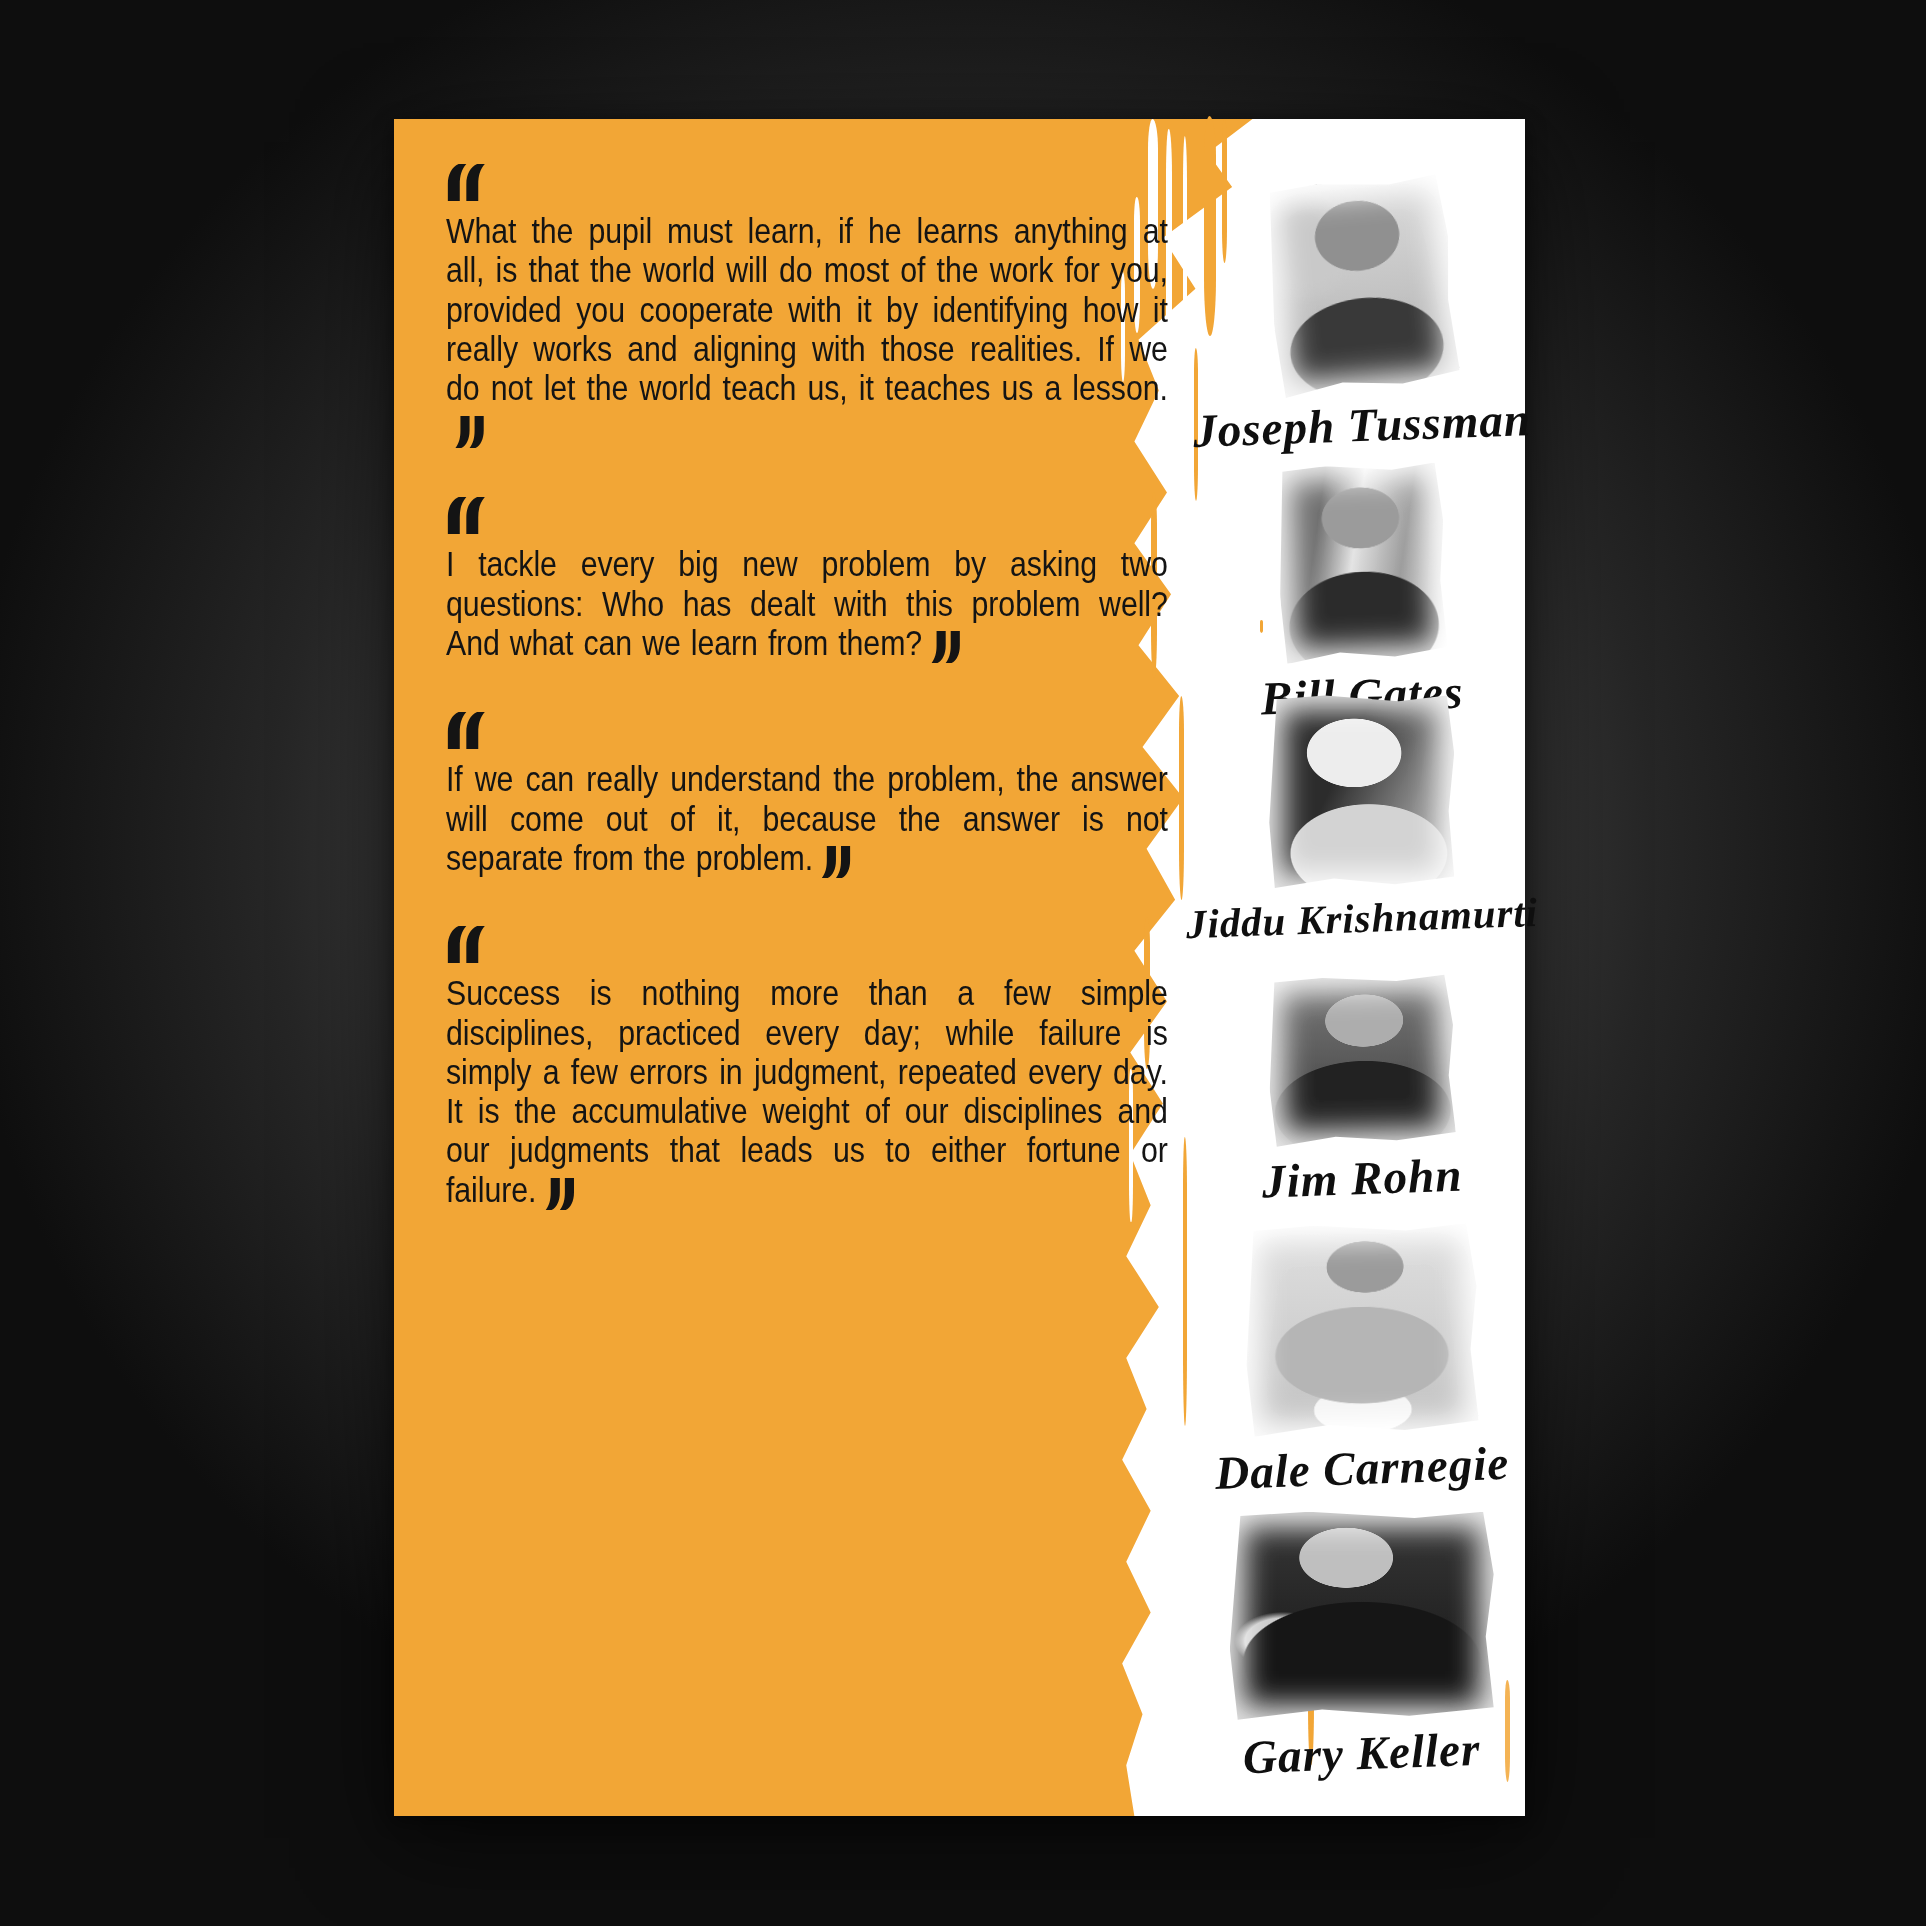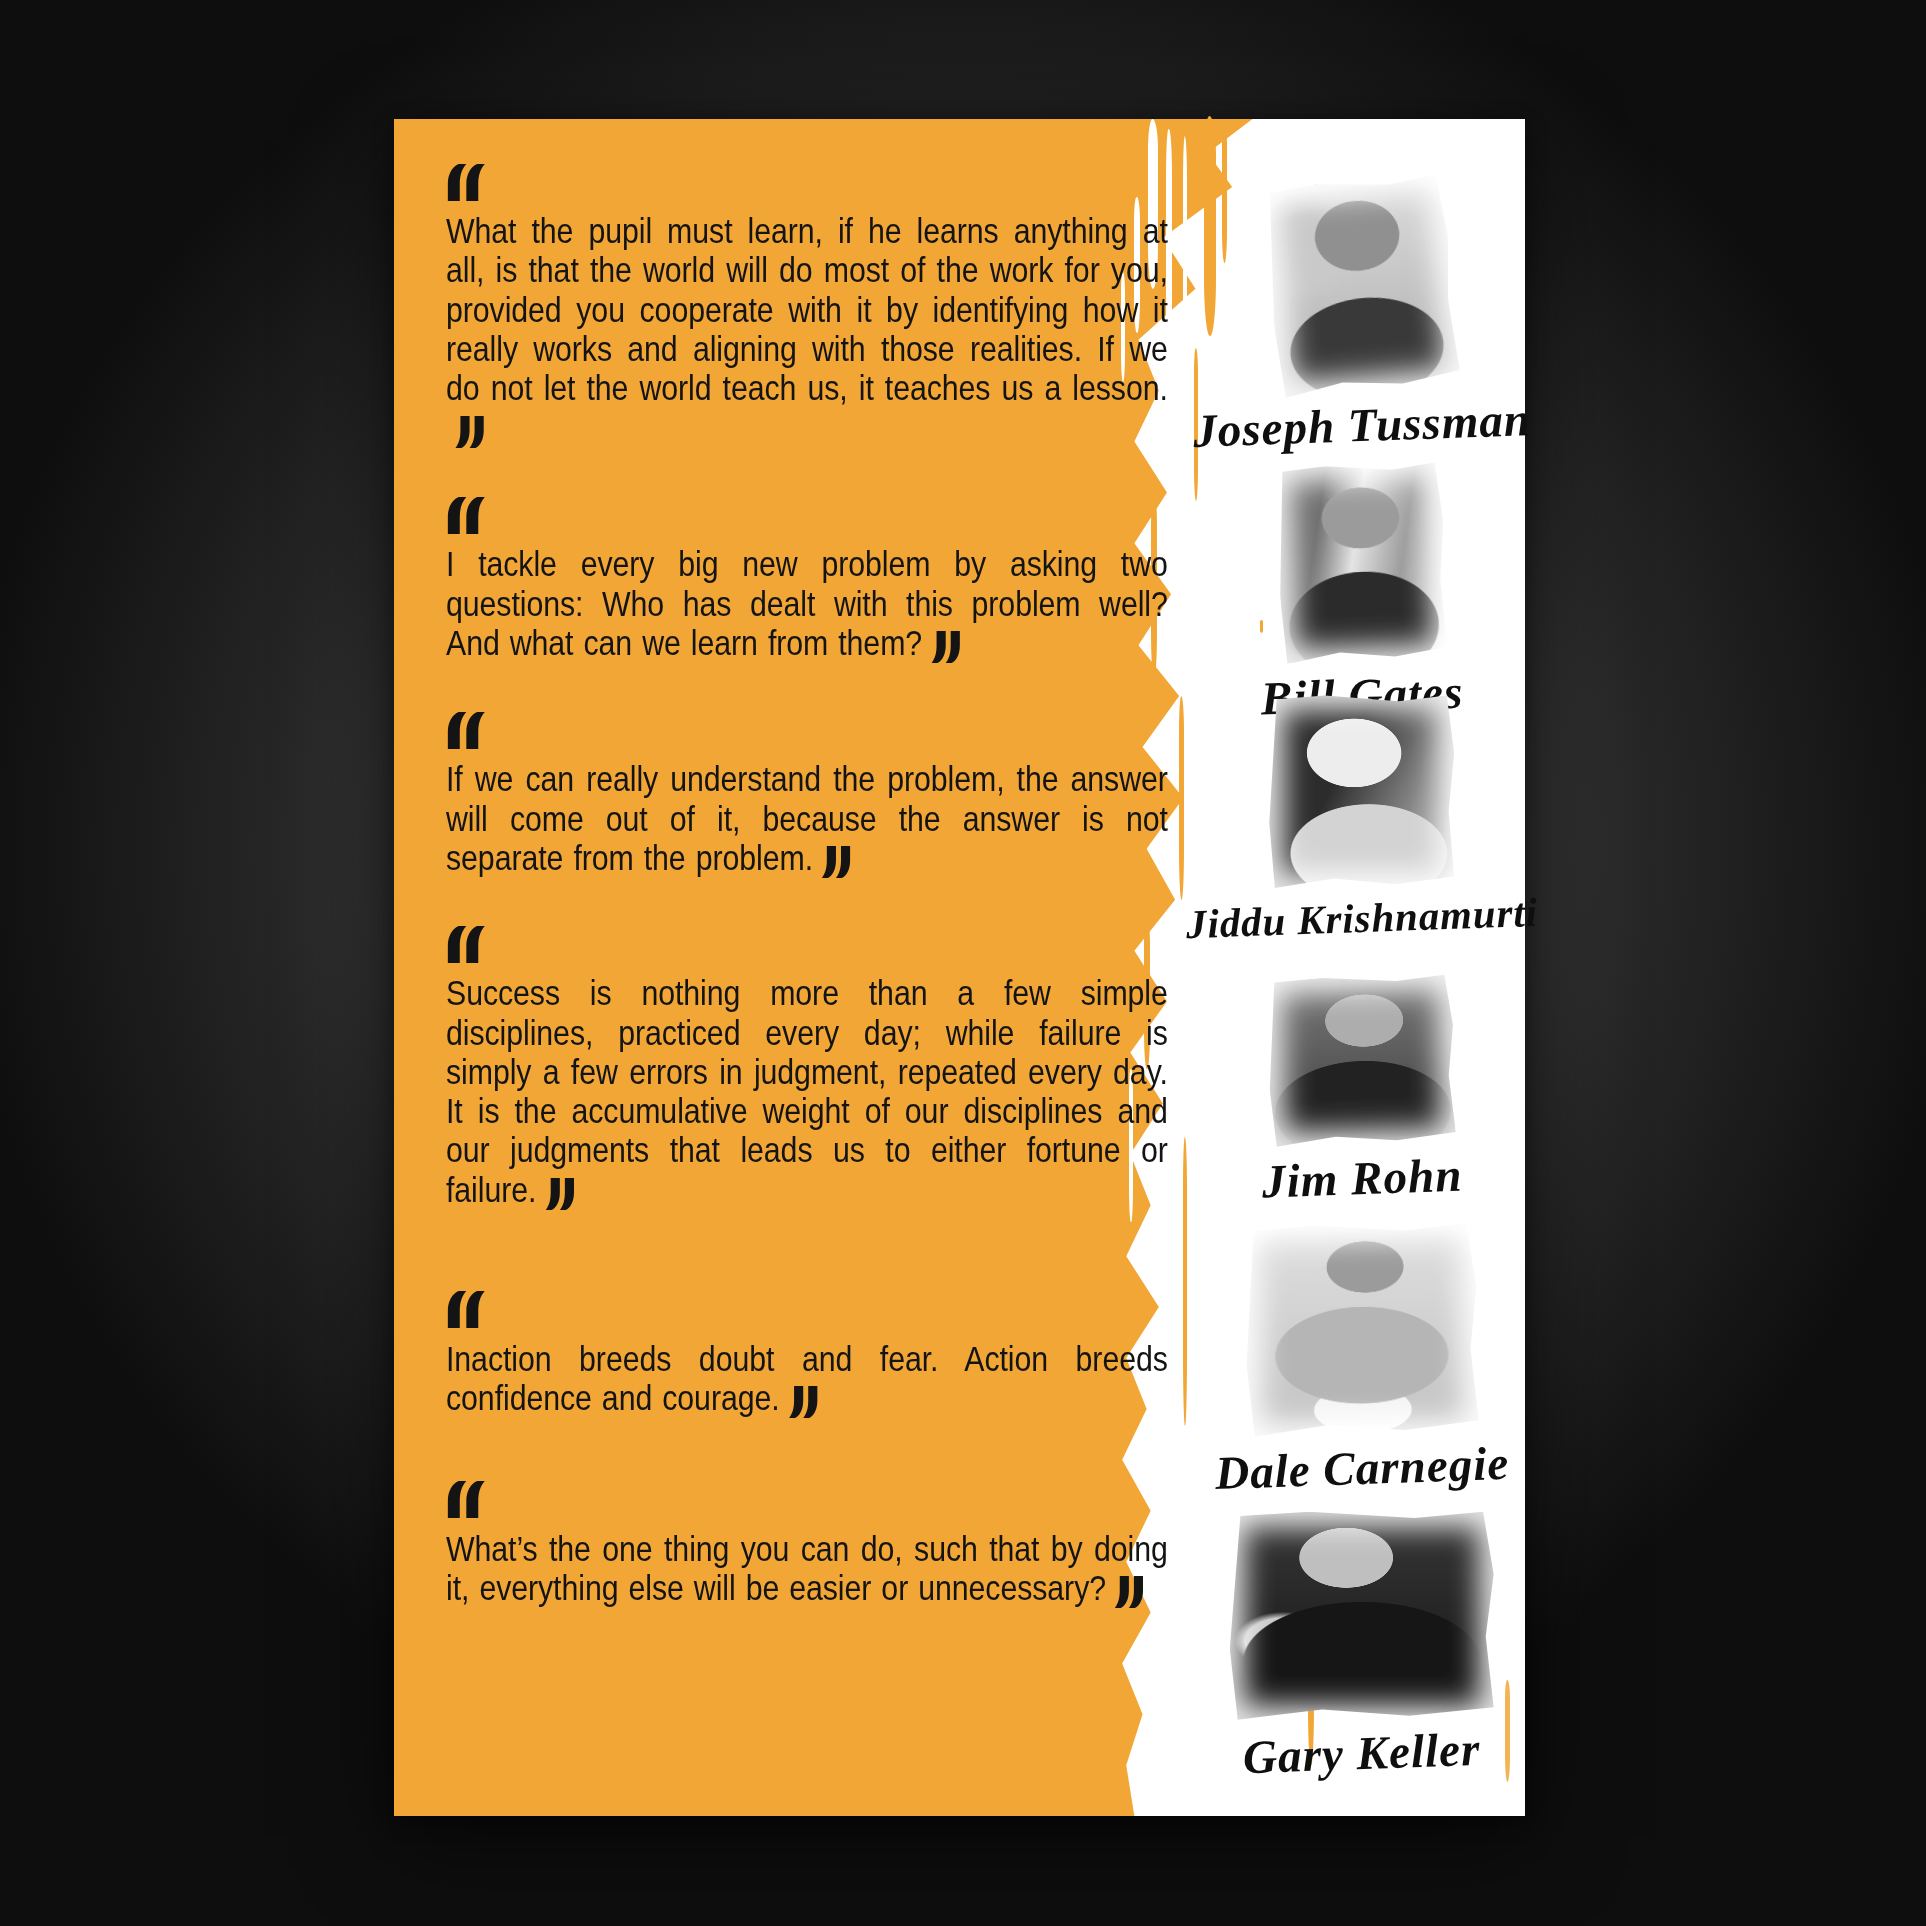--- a/index.html
+++ b/index.html
@@ -192,45 +192,21 @@
               <path d="M3,62 L3,34 C3,17 10,5 21,0 L34,0 C26,9 23,20 23,34 L23,62 Z"></path>
               <path transform="translate(31 0)" d="M3,62 L3,34 C3,17 10,5 21,0 L34,0 C26,9 23,20 23,34 L23,62 Z"></path>
             </svg>
         </span>
         <p class="qtext"><span>Success is nothing more than a few simple disciplines, practiced every day; while failure is simply a few errors in judgment, repeated every day. It is the accumulative weight of our disciplines and our judgments that leads us to either fortune or failure.</span><span class="qmark qclose"><svg viewBox="0 0 66 62">
                 <path d="M3,62 L3,34 C3,17 10,5 21,0 L34,0 C26,9 23,20 23,34 L23,62 Z"></path>
                 <path transform="translate(31 0)" d="M3,62 L3,34 C3,17 10,5 21,0 L34,0 C26,9 23,20 23,34 L23,62 Z"></path>
               </svg></span></p>
       </section>
 
-      <section class="quote q5">
-        <span class="qmark qopen">
-          <svg viewBox="0 0 66 62">
-              <path d="M3,62 L3,34 C3,17 10,5 21,0 L34,0 C26,9 23,20 23,34 L23,62 Z"></path>
-              <path transform="translate(31 0)" d="M3,62 L3,34 C3,17 10,5 21,0 L34,0 C26,9 23,20 23,34 L23,62 Z"></path>
-            </svg>
-        </span>
-        <p class="qtext"><span>Inaction breeds doubt and fear. Action breeds confidence and courage.</span><span class="qmark qclose"><svg viewBox="0 0 66 62">
-                <path d="M3,62 L3,34 C3,17 10,5 21,0 L34,0 C26,9 23,20 23,34 L23,62 Z"></path>
-                <path transform="translate(31 0)" d="M3,62 L3,34 C3,17 10,5 21,0 L34,0 C26,9 23,20 23,34 L23,62 Z"></path>
-              </svg></span></p>
-      </section>
-
-      <section class="quote q6">
-        <span class="qmark qopen">
-          <svg viewBox="0 0 66 62">
-              <path d="M3,62 L3,34 C3,17 10,5 21,0 L34,0 C26,9 23,20 23,34 L23,62 Z"></path>
-              <path transform="translate(31 0)" d="M3,62 L3,34 C3,17 10,5 21,0 L34,0 C26,9 23,20 23,34 L23,62 Z"></path>
-            </svg>
-        </span>
-        <p class="qtext"><span>What’s the one thing you can do, such that by doing it, everything else will be easier or unnecessary?</span><span class="qmark qclose"><svg viewBox="0 0 66 62">
-                <path d="M3,62 L3,34 C3,17 10,5 21,0 L34,0 C26,9 23,20 23,34 L23,62 Z"></path>
-                <path transform="translate(31 0)" d="M3,62 L3,34 C3,17 10,5 21,0 L34,0 C26,9 23,20 23,34 L23,62 Z"></path>
-              </svg></span></p>
-      </section>
+
 
     </div>
 
     <div class="people">
 
       <figure class="person p1">
         <div class="photo"></div>
         <figcaption class="pname">Joseph Tussman</figcaption>
       </figure>
 

